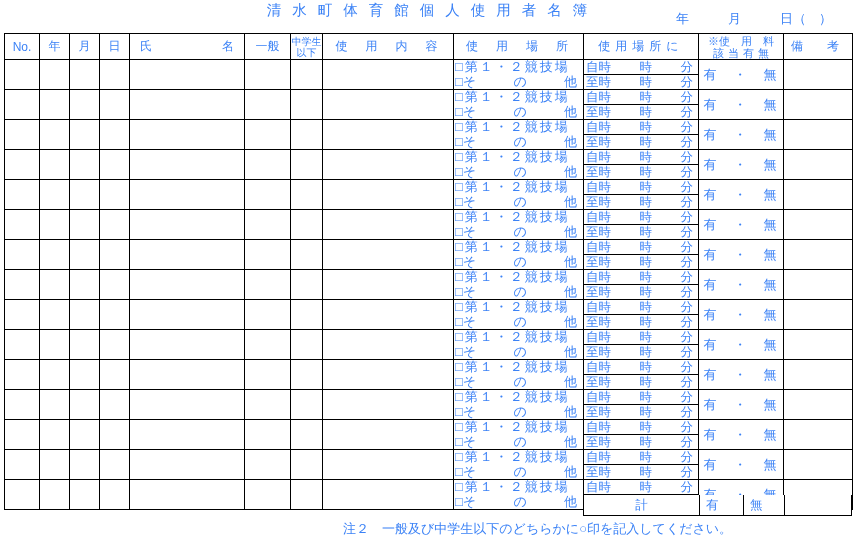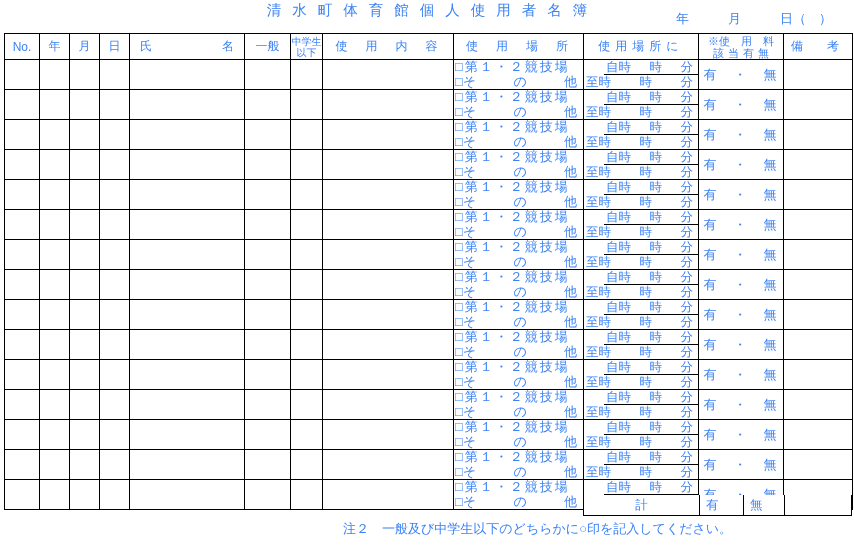--- a/index.html
+++ b/index.html
@@ -21,21 +21,21 @@
   .feeh .l2{letter-spacing:4px;text-indent:4px;}
   .h-remarks{letter-spacing:6px;}
 
   tbody tr{height:29px;}
   tbody td{height:29px;vertical-align:top;}
   .two-line{display:flex;flex-direction:column;height:29px;justify-content:space-between;}
   .pl{height:14px;line-height:14.5px;white-space:nowrap;}
   .place1{display:flex;padding-left:1px;font-size:13px;letter-spacing:2px;}
   .place2{display:flex;justify-content:space-between;padding:0 6px 0 1px;font-size:13px;letter-spacing:0;}
   .tl{height:14px;line-height:14px;}
-  .tl1{border-bottom:1px solid #000;margin-left:20px;}
+  .tl1{border-bottom:1px solid #000;}
   .timeline{display:flex;justify-content:space-between;padding:0 5px 0 2px;font-size:12.5px;}
   td.fee-cell{text-align:center;vertical-align:middle;font-size:13px;letter-spacing:2px;}
 
   .total-row{position:absolute;left:583px;top:495px;width:269px;height:21px;display:flex;
              box-sizing:border-box;border:1px solid #000;border-top:none;font-size:12.5px;background:#fff;}
   .tcell{box-sizing:border-box;height:100%;display:flex;align-items:center;}
   .t-label{width:115px;justify-content:center;}
   .t-yes{width:44px;border-left:1px solid #000;padding-left:6px;}
   .t-no{width:41px;border-left:1px solid #000;padding-left:6px;}
   .t-blank{flex:1;border-left:1px solid #000;}

